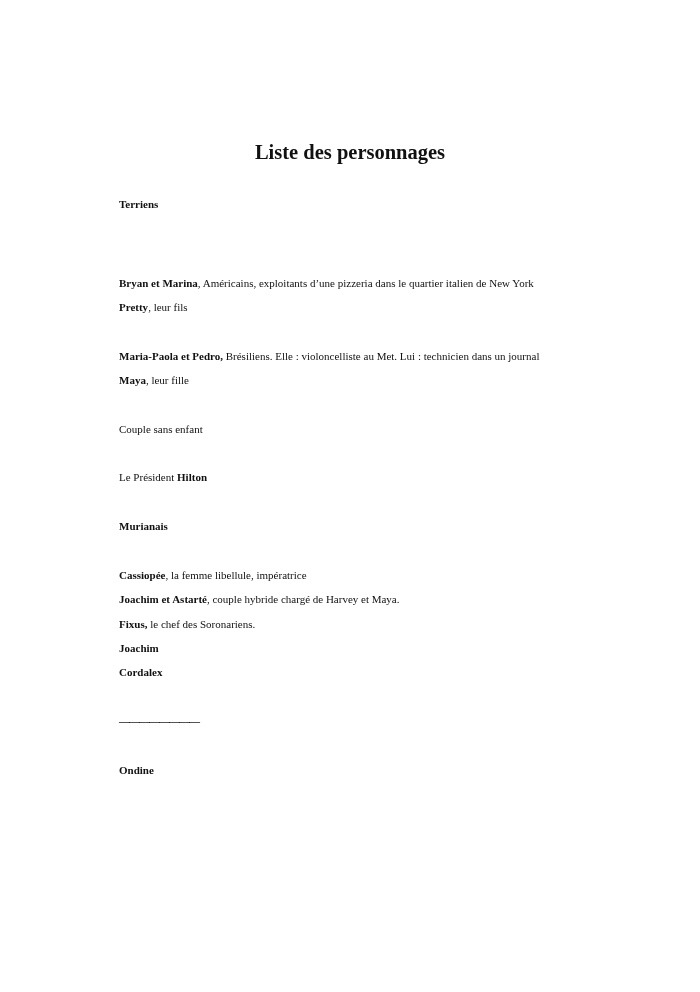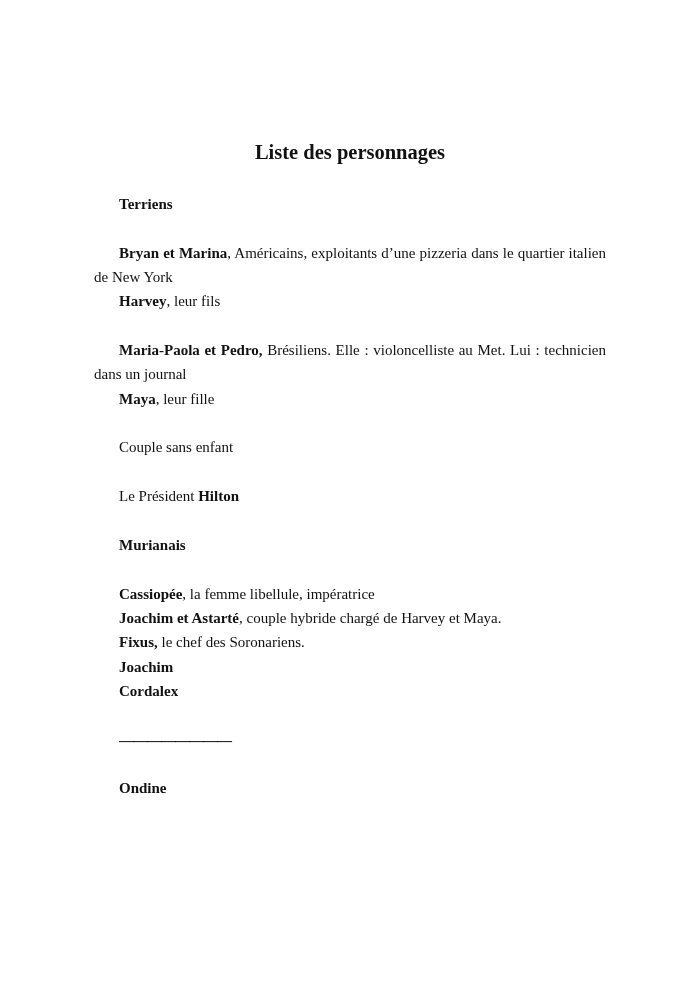--- a/index.html
+++ b/index.html
@@ -2,40 +2,40 @@
 <html><head>
 <meta charset="utf-8">
 <style>
   html, body { margin: 0; padding: 0; background: #ffffff; }
   body { width: 700px; height: 992px; position: relative; overflow: hidden;
          font-family: "Liberation Serif", "DejaVu Serif", serif; color: #111111; }
   .page { position: absolute; left: 0; top: 8px; width: 700px; height: 992px; }
   .title { position: absolute; left: 0; width: 700px; top: 130px; text-align: center;
            font-size: 20.5px; font-weight: bold; line-height: 28px; }
   .body { position: absolute; left: 94px; width: 512px; top: 184px;
-          font-size: 15px; line-height: 24.35px; }
+          font-size: 11px; line-height: 24.35px; }
   .line { display: block; min-height: 24.35px; text-align: justify; }
   .ind { text-indent: 25px; }
   .just-last { text-align-last: justify; }
   .gap { display: block; height: 24.35px; }
   b { font-weight: bold; }
   .sep { letter-spacing: -1px; font-weight: bold; }
 </style>
 </head>
 <body>
 
 <div class="page">
   <div class="title">Liste des personnages</div>
 
   <div class="body">
     <span class="line ind"><b>Terriens</b></span>
     <span class="gap"></span>
 
-    <span class="line ind just-last" style="text-align-last:left;"><b>Bryan et Marina</b><span>, Américains, exploitants d’une pizzeria dans le quartier italien de New York</span></span>
-    <span class="line ind"><b>Harvey</b><span>, leur fils</span></span>
+    <span class="line ind just-last" style="text-align-last:left;margin-top:30px;"><b>Bryan et Marina</b><span>, Américains, exploitants d’une pizzeria dans le quartier italien de New York</span></span>
+    <span class="line ind"><b>Pretty</b><span>, leur fils</span></span>
     <span class="gap"></span>
 
     <span class="line ind"><b>Maria-Paola et Pedro,</b><span> Brésiliens. Elle : violoncelliste au Met. Lui : technicien dans un journal</span></span>
     <span class="line ind"><b>Maya</b><span>, leur fille</span></span>
     <span class="gap"></span>
 
     <span class="line ind"><span>Couple sans enfant</span></span>
     <span class="gap"></span>
 
     <span class="line ind"><span>Le Président </span><b>Hilton</b></span>

